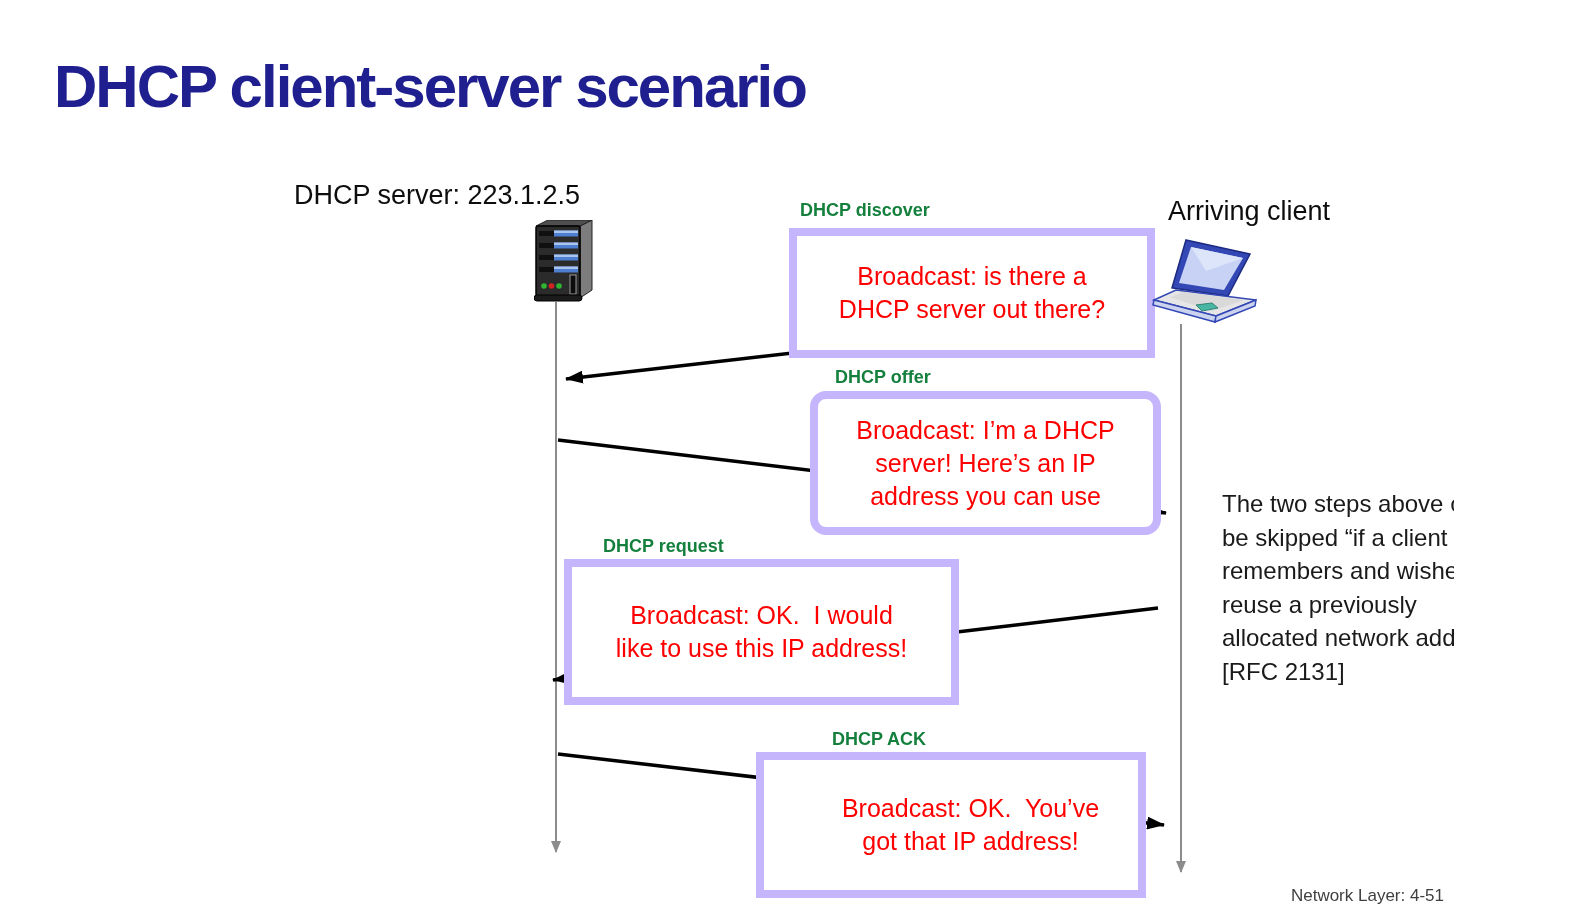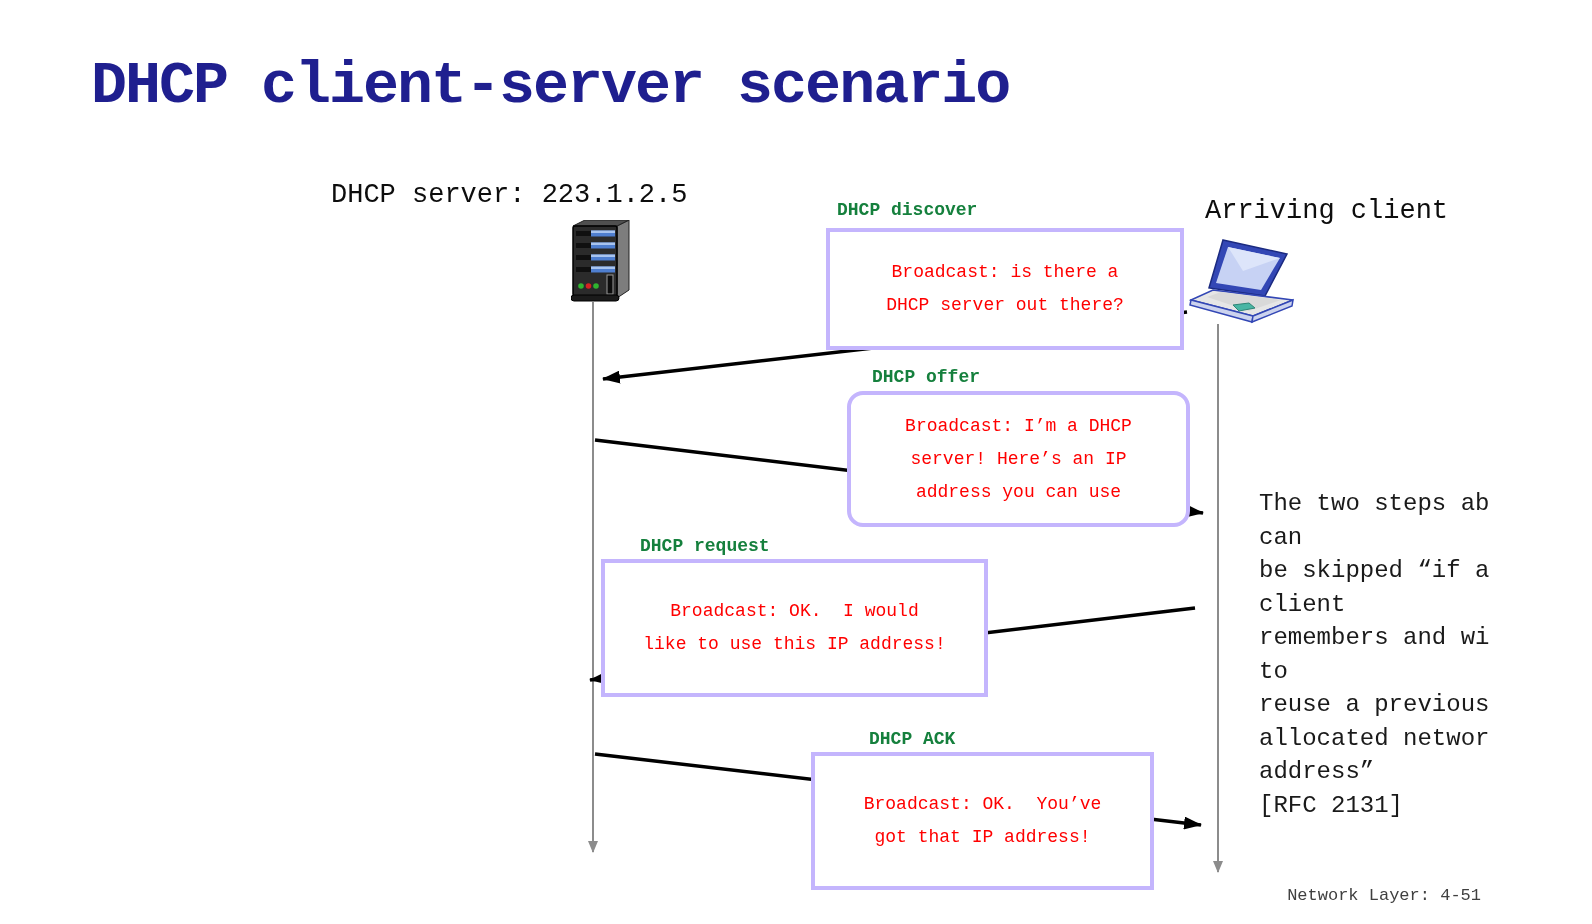--- a/index.html
+++ b/index.html
@@ -2,22 +2,21 @@
 <html><head>
 <meta charset="utf-8">
 <style>
   html, body { margin: 0; padding: 0; background: #ffffff; }
   .slide {
     position: relative;
     width: 1454px;
     height: 924px;
     background: #ffffff;
     overflow: hidden;
-    font-family: Liberation Mono, monospace;
-    margin-left: 37px;
+    font-family: Liberation Sans, sans-serif;
   }
   .abs { position: absolute; }
 
   .title {
     left: 54px; top: 52px;
     font-size: 60px;
     font-weight: 700;
     letter-spacing: -2px;
     color: #1F1F8F;
     z-index: 2;
@@ -40,35 +39,35 @@
     z-index: 3;
     white-space: nowrap;
   }
   .lbl-discover { left: 800px; top: 200px; }
   .lbl-offer    { left: 835px; top: 367px; }
   .lbl-request  { left: 603px; top: 536px; }
   .lbl-ack      { left: 832px; top: 729px; }
 
   .msg-box {
     background: #ffffff;
-    border: 4px solid #c4b5fd;
+    border: 8px solid #c4b5fd;
     z-index: 2;
     display: flex;
     align-items: center;
     justify-content: center;
     text-align: center;
     color: #FF0000;
-    font-size: 18px;
+    font-size: 25px;
     line-height: 33px;
     white-space: pre-line;
   }
   .box-discover { left: 789px; top: 228px; width: 350px; height: 114px; }
   .box-offer    { left: 810px; top: 391px; width: 335px; height: 128px; border-radius: 16px; }
   .box-request  { left: 564px; top: 559px; width: 379px; height: 130px; }
-  .box-ack      { left: 774px; top: 752px; width: 335px; height: 130px; }
+  .box-ack      { left: 756px; top: 752px; width: 335px; height: 130px; padding-left: 39px; }
 
   .note {
     left: 1222px; top: 487px; width: 315px;
     font-size: 24px;
     line-height: 33.5px;
     color: #1a1a1a;
     z-index: 2;
     white-space: pre-line;
   }
 

